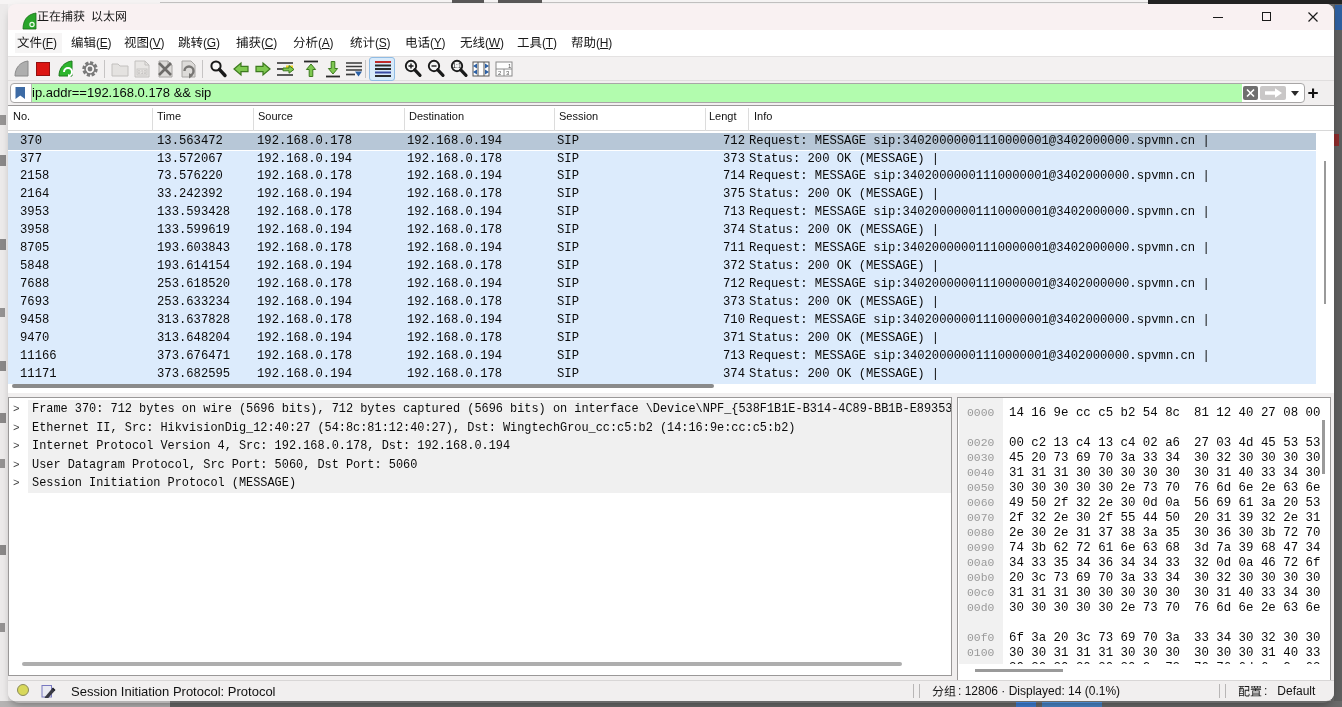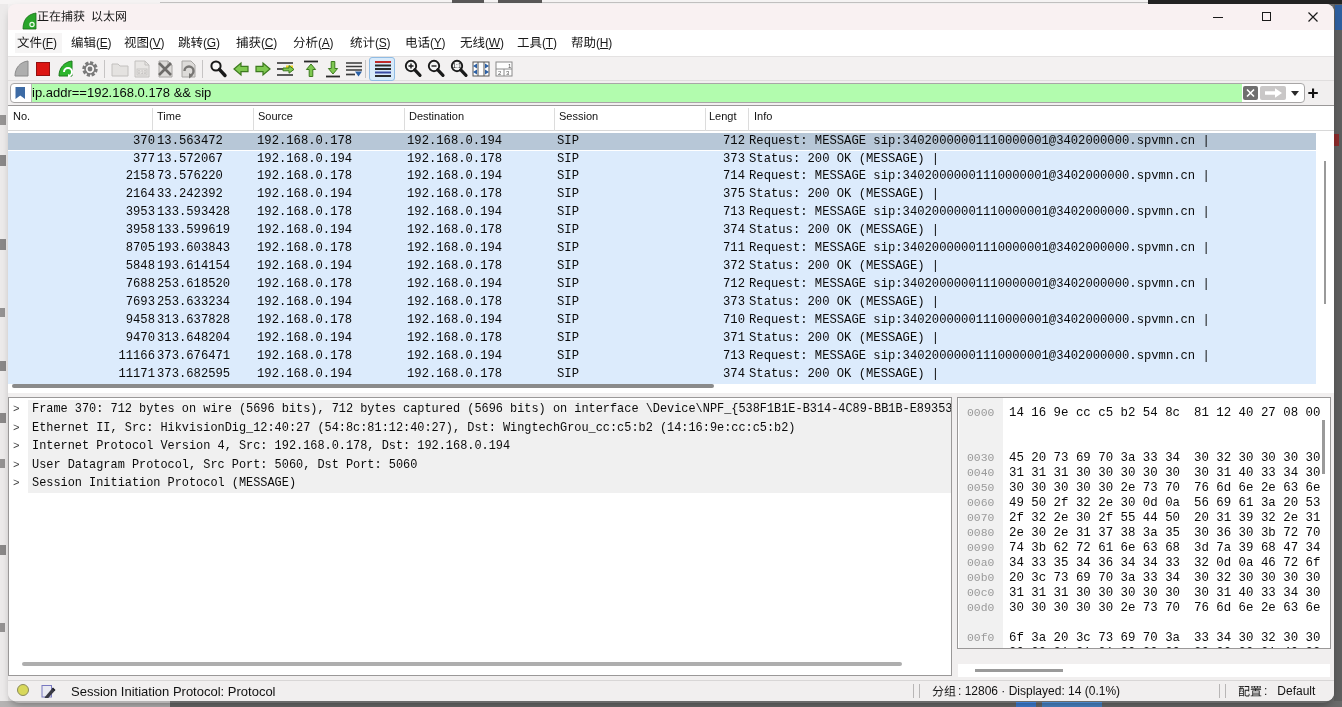--- a/index.html
+++ b/index.html
@@ -35,33 +35,33 @@
 #fcar {position:absolute;left:1280px;top:7px;width:0;height:0;border-left:4.5px solid transparent;border-right:4.5px solid transparent;border-top:5px solid #2a2a2a}
 #fplus {position:absolute;left:1294px;top:77px;width:22px;height:24px;font-size:19px;color:#111;text-align:center;line-height:24px;font-weight:bold}
 
 #plist {position:absolute;left:0;top:101px;width:1326px;height:288px;background:#fff;border-top:1px solid #9a9898;overflow:hidden}
 #phead {position:absolute;left:0;top:1px;width:1326px;height:24px;background:#fff;border-bottom:1px solid #d8d8d8;font-size:11px;color:#111}
 #phead span {position:absolute;top:3px}
 .hsep {position:absolute;top:1px;width:1px;height:23px;background:#dcdcdc}
 .prow {position:absolute;left:0;width:1308px;height:17.96px;background:#dcebfc;font-family:"Liberation Mono",monospace;font-size:12.2px;line-height:17.96px;color:#0a0a0a;white-space:pre}
 .prow.sel {background:#b7c7d7}
 .prow span {position:absolute;line-height:17.96px}
-.c-no {left:4px;width:143px;text-align:right}
+.c-no {left:12px;width:143px;text-align:left}
 .c-time {left:149px} .c-src {left:249px} .c-dst {left:399px} .c-pro {left:549px}
 .c-len {left:660px;width:77px;text-align:right} .c-info {left:741px}
 #pscroll {position:absolute;left:4px;top:278px;width:702px;height:3.5px;background:#8a8a8a;border-radius:2px}
 #pvscroll {position:absolute;left:1316px;top:55px;width:2px;height:143px;background:#9a9a9a}
 
 #detail {position:absolute;left:0;top:393px;width:944px;height:279px;background:#fff;border:1px solid #9a9898;overflow:hidden}
 .drow {position:absolute;left:0;width:942px;height:18.5px;font-family:"Liberation Mono",monospace;font-size:11.9px;line-height:18.5px;color:#0a0a0a;white-space:pre}
 .drow .dtxt {position:absolute;left:19px;top:0;width:923px;background:#f0f0f0;padding-left:4px}
 .darr {position:absolute;left:4px;top:0;color:#444;font-size:11px}
 #dscroll {position:absolute;left:13px;top:264px;width:880px;height:4px;background:#aeaeae;border-radius:2px}
 
-#hex {position:absolute;left:949px;top:393px;width:374px;height:252px;background:#fff;border:1px solid #9a9898;overflow:hidden}
+#hex {position:absolute;left:949px;top:393px;width:374px;height:304px;background:#fff;border:1px solid #9a9898;overflow:hidden}
 #hoffbg {position:absolute;left:1px;top:0;width:44px;height:266px;background:#f1f1f1}
 .hrow {position:absolute;left:0;width:380px;height:15px;font-family:"Liberation Mono",monospace;font-size:12.4px;line-height:15px;white-space:pre}
 .hoff {position:absolute;left:9px;top:0.5px;color:#9a9a9a;font-size:11.4px}
 .hb1 {position:absolute;left:51px;color:#0a0a0a}
 .hb2 {position:absolute;left:236px;color:#0a0a0a}
 #hclip {position:absolute;left:950px;top:660px;width:372px;height:13px;background:#fff}
 #hscroll {position:absolute;left:967px;top:665px;width:88px;height:3px;background:#9a9a9a}
 #hvscroll {position:absolute;left:1314px;top:416px;width:2.5px;height:54px;background:#9a9a9a}
 
 #status {position:absolute;left:0;top:676px;width:1326px;height:21px;background:#f1efef;border-top:1px solid #d8d6d6;border-radius:0 0 8px 8px;font-size:12px;color:#111}
@@ -338,20 +338,21 @@
 <div class="drow" style="top:2.0px"><span class="darr">&gt;</span><span class="dtxt">Frame 370: 712 bytes on wire (5696 bits), 712 bytes captured (5696 bits) on interface \Device\NPF_{538F1B1E-B314-4C89-BB1B-E89353</span></div>
 <div class="drow" style="top:20.5px"><span class="darr">&gt;</span><span class="dtxt">Ethernet II, Src: HikvisionDig_12:40:27 (54:8c:81:12:40:27), Dst: WingtechGrou_cc:c5:b2 (14:16:9e:cc:c5:b2)</span></div>
 <div class="drow" style="top:39.0px"><span class="darr">&gt;</span><span class="dtxt">Internet Protocol Version 4, Src: 192.168.0.178, Dst: 192.168.0.194</span></div>
 <div class="drow" style="top:57.5px"><span class="darr">&gt;</span><span class="dtxt">User Datagram Protocol, Src Port: 5060, Dst Port: 5060</span></div>
 <div class="drow" style="top:76.0px"><span class="darr">&gt;</span><span class="dtxt">Session Initiation Protocol (MESSAGE)</span></div>
  <div id="dscroll"></div>
  </div>
  <div id="hex">
   <div id="hoffbg"></div>
 <div class="hrow" style="top:7.5px"><span class="hoff">0000</span><span class="hb1">14 16 9e cc c5 b2 54 8c</span><span class="hb2">81 12 40 27 08 00</span></div>
+<div class="hrow" style="top:37.5px"><span class="hoff">0020</span><span class="hb1">00 c2 13 c4 13 c4 02 a6</span><span class="hb2">27 03 4d 45 53 53</span></div>
 <div class="hrow" style="top:52.5px"><span class="hoff">0030</span><span class="hb1">45 20 73 69 70 3a 33 34</span><span class="hb2">30 32 30 30 30 30</span></div>
 <div class="hrow" style="top:67.5px"><span class="hoff">0040</span><span class="hb1">31 31 31 30 30 30 30 30</span><span class="hb2">30 31 40 33 34 30</span></div>
 <div class="hrow" style="top:82.5px"><span class="hoff">0050</span><span class="hb1">30 30 30 30 30 2e 73 70</span><span class="hb2">76 6d 6e 2e 63 6e</span></div>
 <div class="hrow" style="top:97.5px"><span class="hoff">0060</span><span class="hb1">49 50 2f 32 2e 30 0d 0a</span><span class="hb2">56 69 61 3a 20 53</span></div>
 <div class="hrow" style="top:112.5px"><span class="hoff">0070</span><span class="hb1">2f 32 2e 30 2f 55 44 50</span><span class="hb2">20 31 39 32 2e 31</span></div>
 <div class="hrow" style="top:127.5px"><span class="hoff">0080</span><span class="hb1">2e 30 2e 31 37 38 3a 35</span><span class="hb2">30 36 30 3b 72 70</span></div>
 <div class="hrow" style="top:142.5px"><span class="hoff">0090</span><span class="hb1">74 3b 62 72 61 6e 63 68</span><span class="hb2">3d 7a 39 68 47 34</span></div>
 <div class="hrow" style="top:157.5px"><span class="hoff">00a0</span><span class="hb1">34 33 35 34 36 34 34 33</span><span class="hb2">32 0d 0a 46 72 6f</span></div>
 <div class="hrow" style="top:172.5px"><span class="hoff">00b0</span><span class="hb1">20 3c 73 69 70 3a 33 34</span><span class="hb2">30 32 30 30 30 30</span></div>
 <div class="hrow" style="top:187.5px"><span class="hoff">00c0</span><span class="hb1">31 31 31 30 30 30 30 30</span><span class="hb2">30 31 40 33 34 30</span></div>

